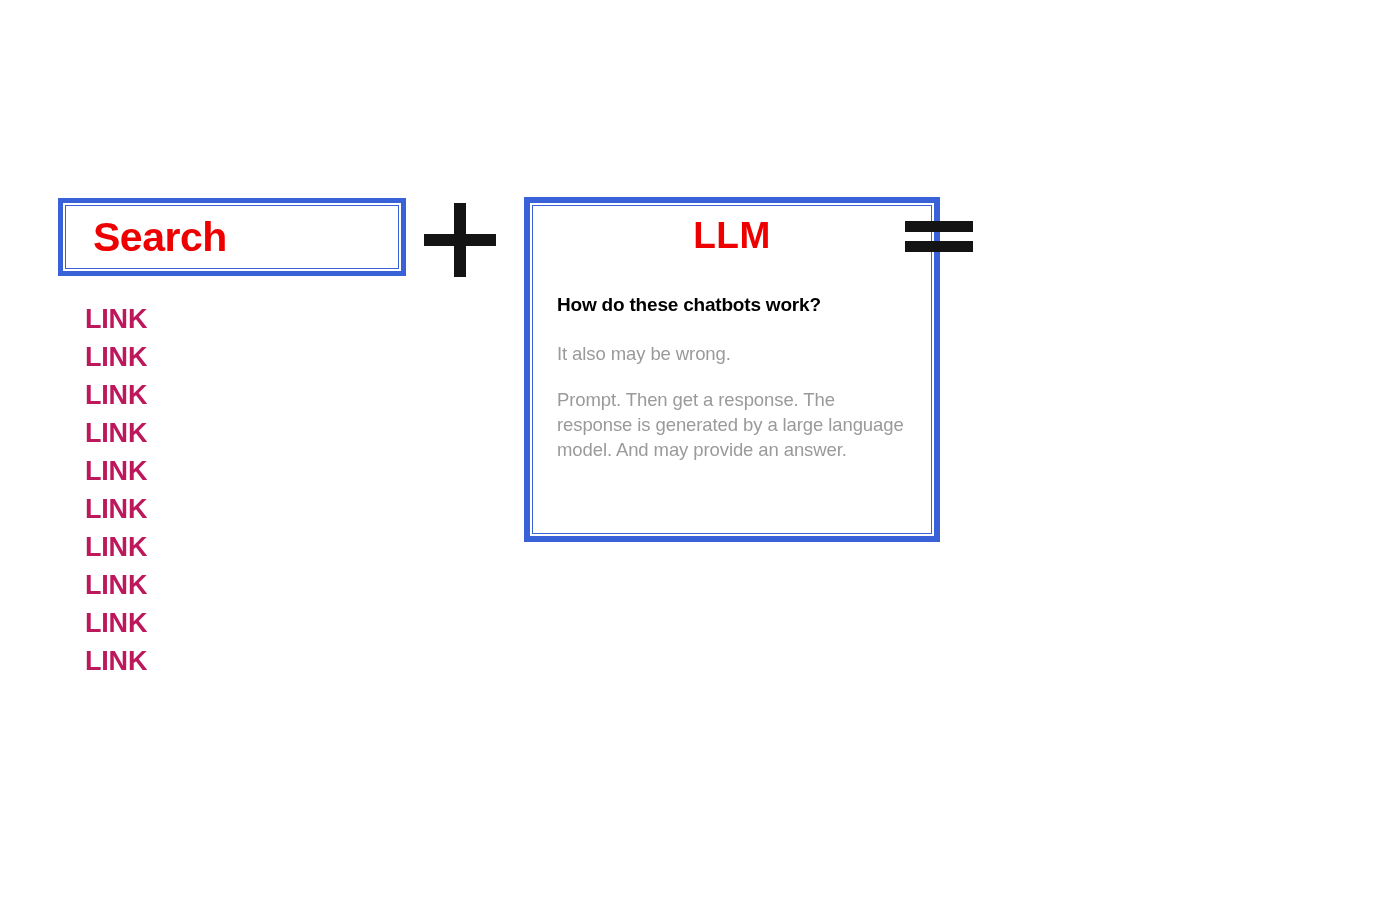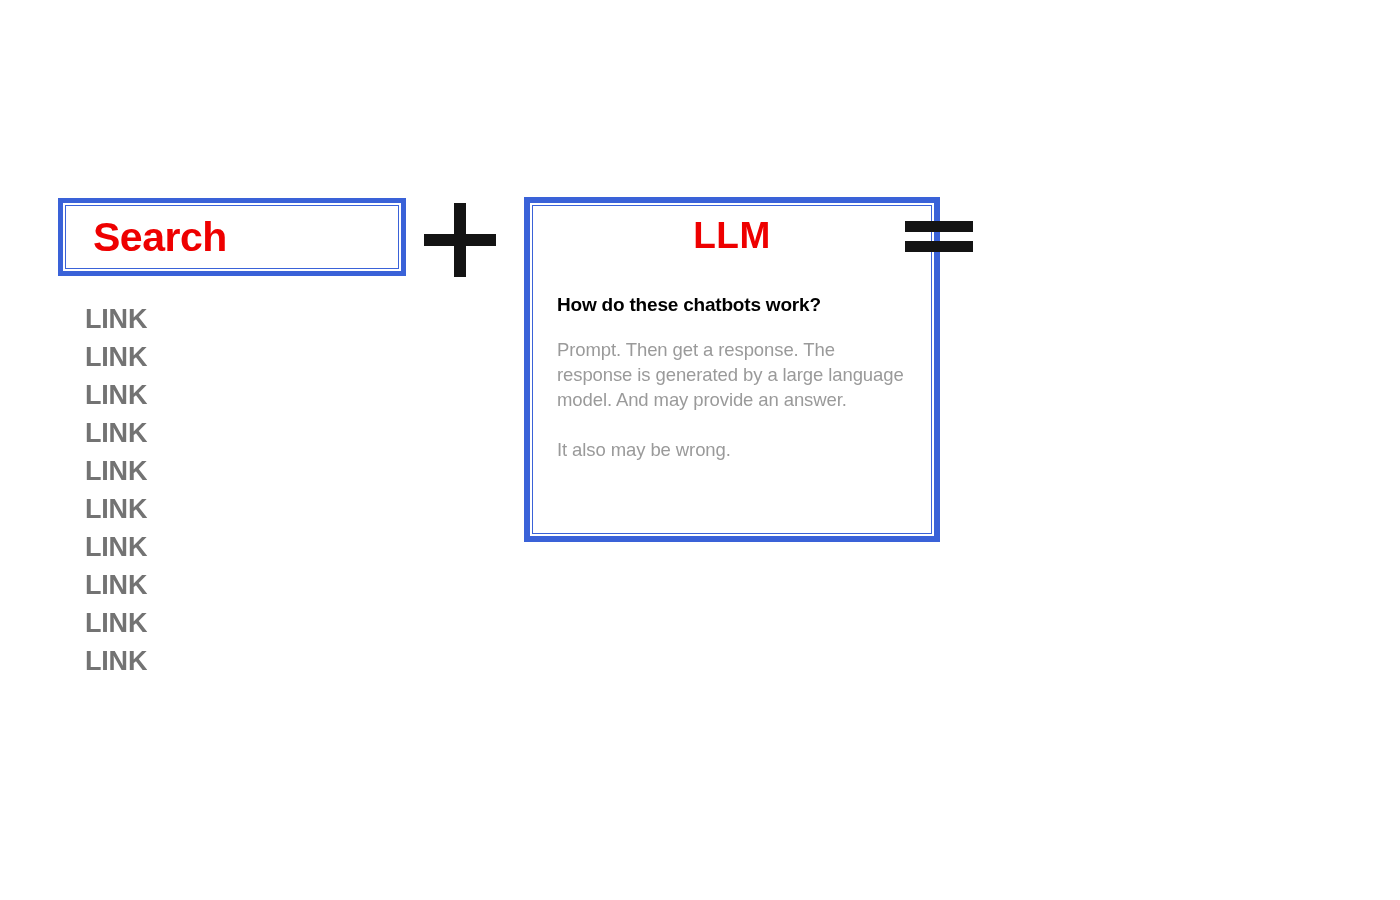--- a/index.html
+++ b/index.html
@@ -57,21 +57,21 @@
     position: absolute;
     left: 27px;
     top: 102px;
     width: 200px;
     list-style: none;
     margin: 0;
     padding: 0;
   }
 
   #link-list li {
-    color: #737373;
+    color: #be185d;
     font-size: 27px;
     font-weight: bold;
     line-height: 38px;
     letter-spacing: -0.2px;
     white-space: nowrap;
     cursor: pointer;
   }
 
   
   #plus-sign {
@@ -220,22 +220,22 @@
 
   <div id="plus-sign" aria-label="plus">
     <span class="bar-h"></span>
     <span class="bar-v"></span>
   </div>
 
   <div id="llm-card">
     <div id="llm-title">LLM</div>
     <div id="llm-body">
       <p id="llm-heading">How do these chatbots work?</p>
+      <p id="llm-footnote">It also may be wrong.</p>
       <p id="llm-paragraph">Prompt. Then get a response. The response is generated by a large language model. And may provide an answer.</p>
-      <p id="llm-footnote">It also may be wrong.</p>
     </div>
   </div>
 
   <div id="equals-sign" aria-label="equals">
     <span class="bar top"></span>
     <span class="bar bottom"></span>
   </div>
 
 
 </div>

